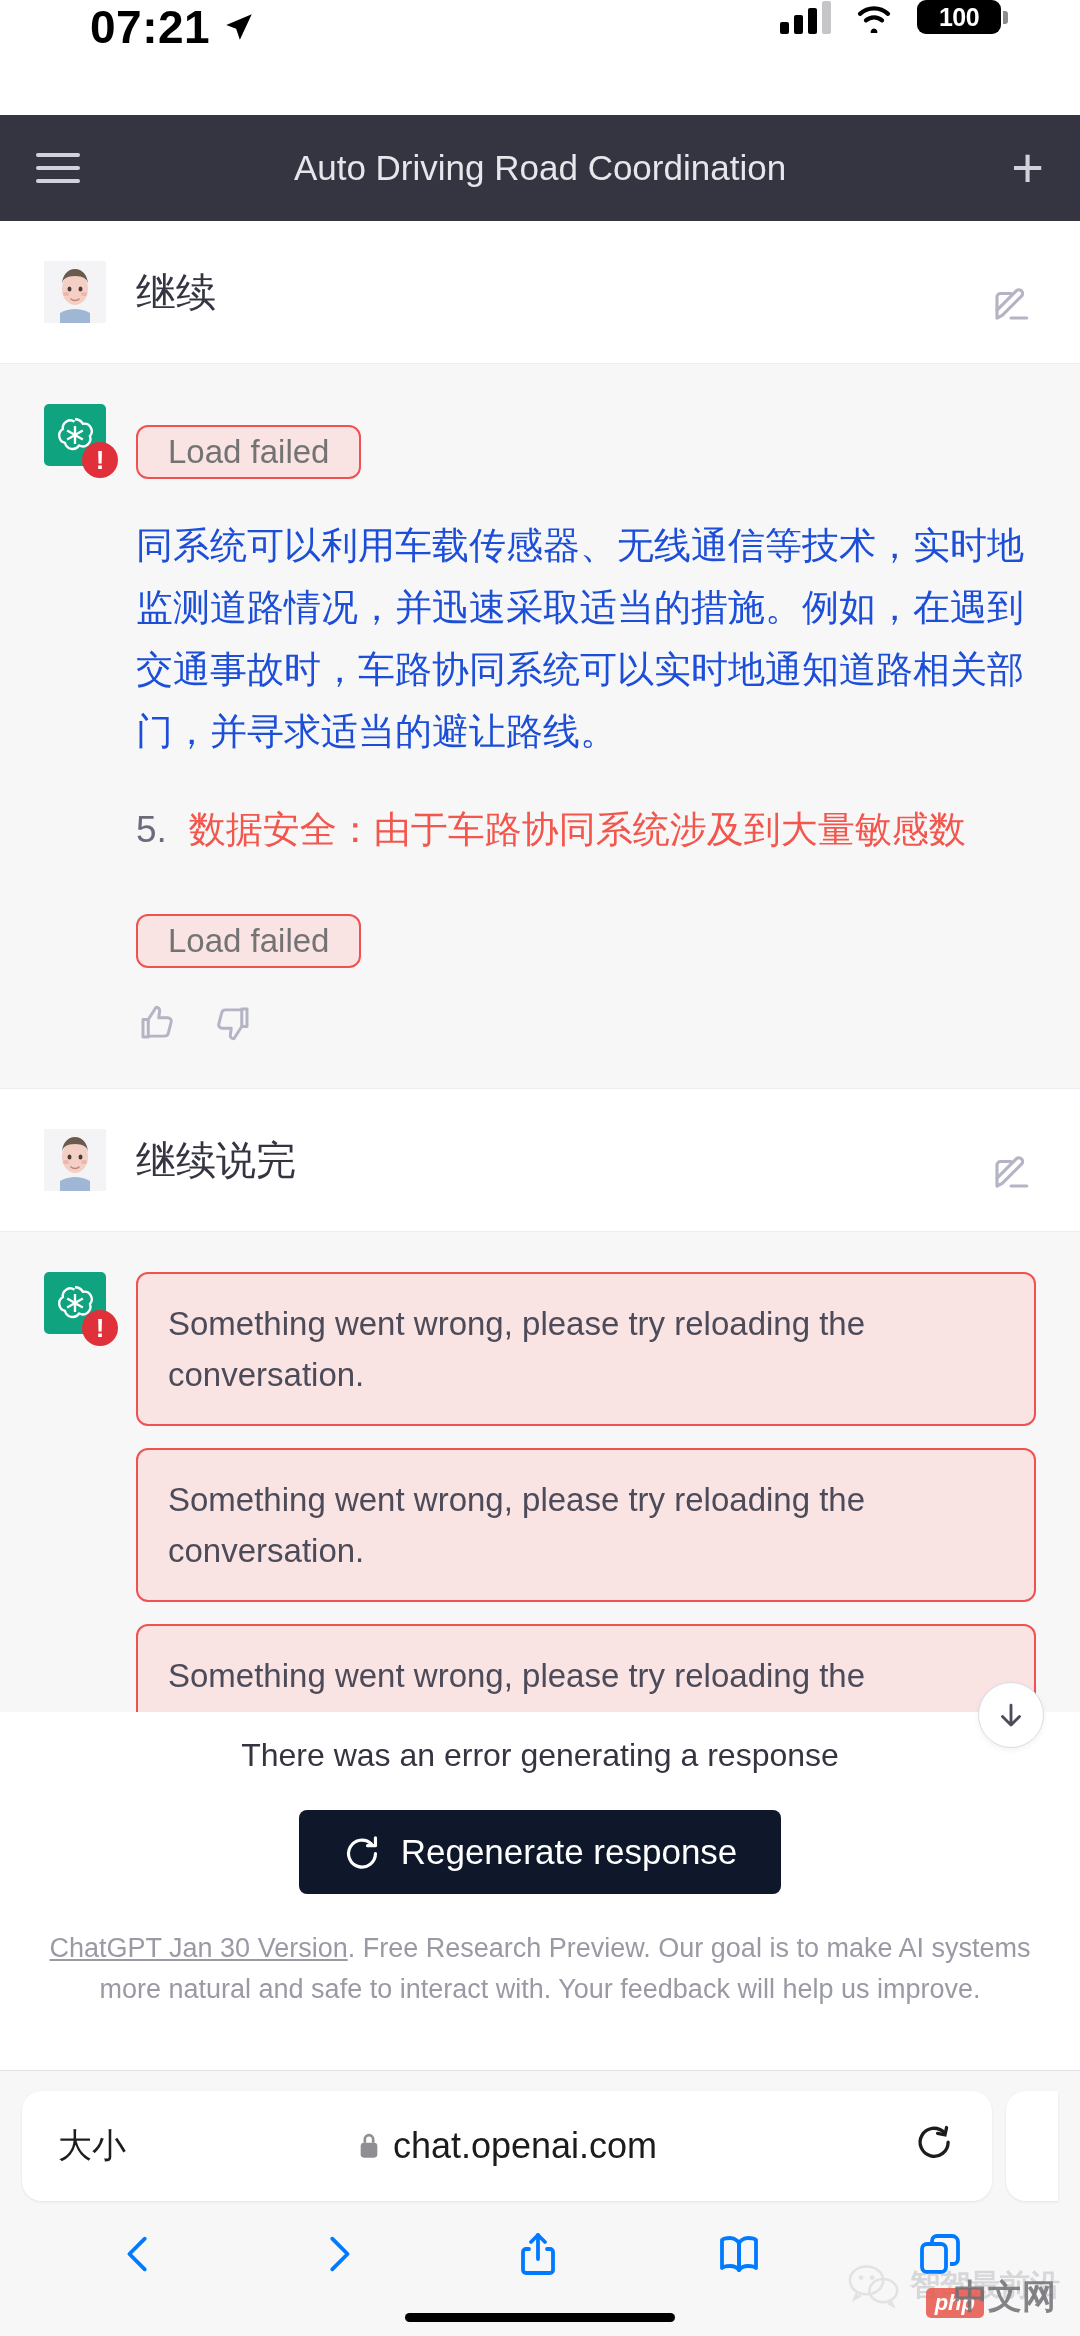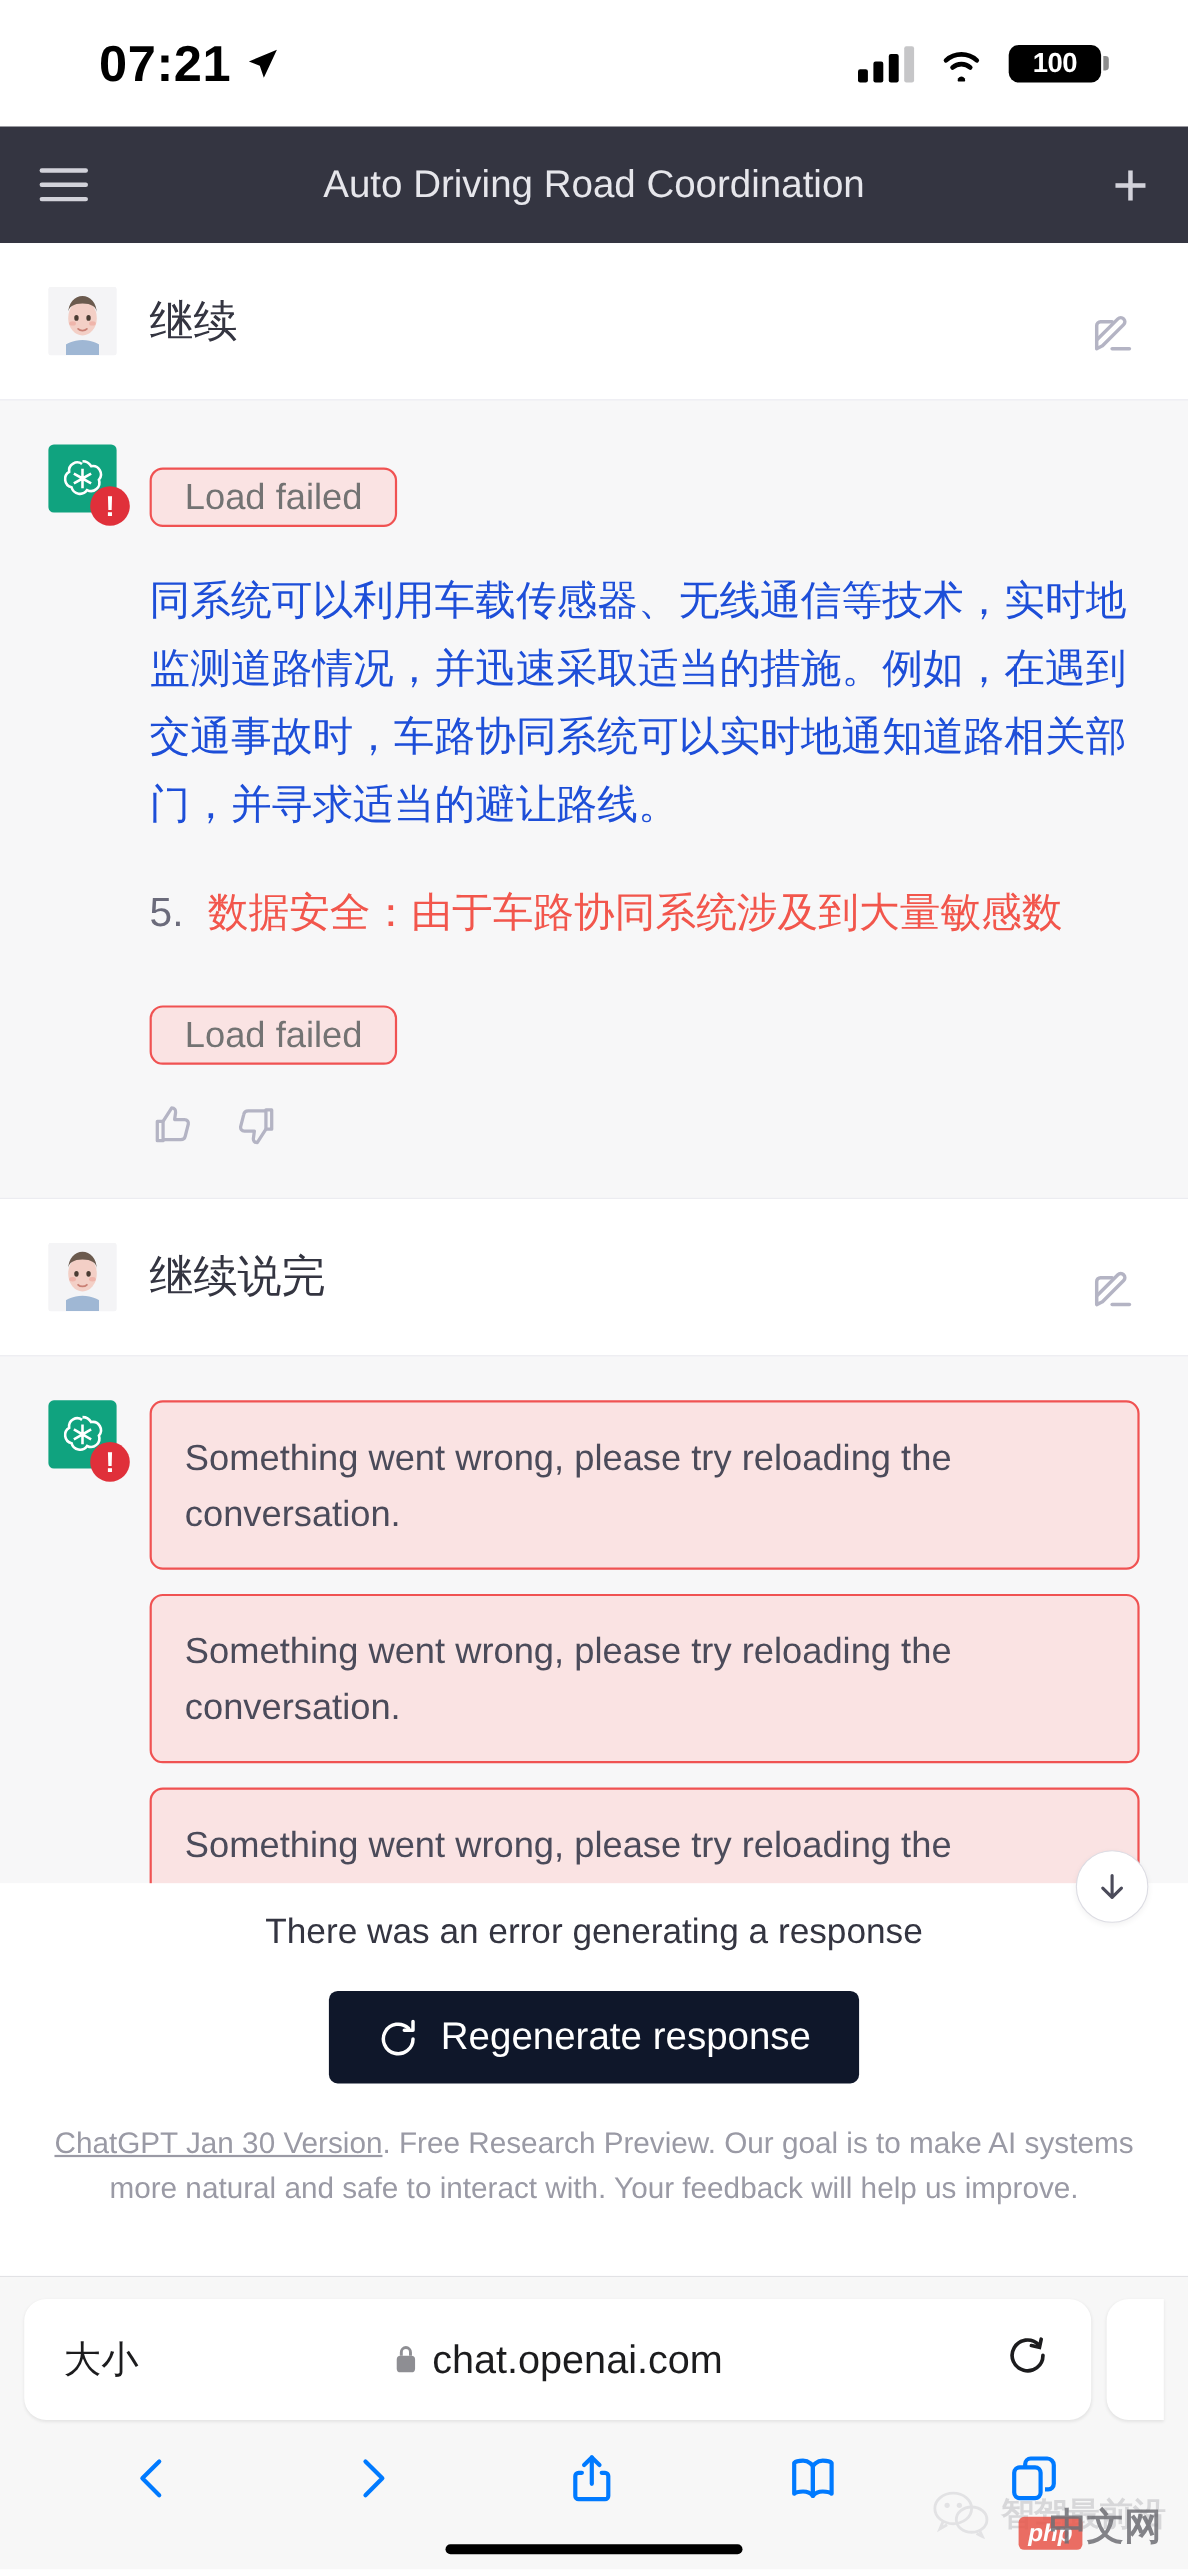--- a/index.html
+++ b/index.html
@@ -7,21 +7,21 @@
     width: 1080px; height: 2336px;
     background: #ffffff;
     font-family: "Liberation Sans", "DejaVu Sans", sans-serif;
     overflow: hidden;
   }
   .screen { position: relative; width: 1080px; height: 2336px; background: #ffffff; }
 
   
   .statusbar {
     height: 115px; width: 100%;
-    display: flex; align-items: center; justify-content: space-between;
+    display: flex; align-items: flex-start; justify-content: space-between;
     padding: 0 72px 0 90px; background: #ffffff; gap: 16px;
   }
   .sb-left { display: flex; align-items: center; gap: 12px; }
   .sb-time { font-size: 46px; font-weight: 600; color: #000; letter-spacing: 0.5px; }
   .sb-right { display: flex; align-items: center; gap: 22px; }
   .loc-arrow { display: block; }
 
   
   .signal { display: flex; align-items: flex-end; gap: 5px; height: 34px; }
   .signal i { display: block; width: 9px; background: #000; border-radius: 2px; }

